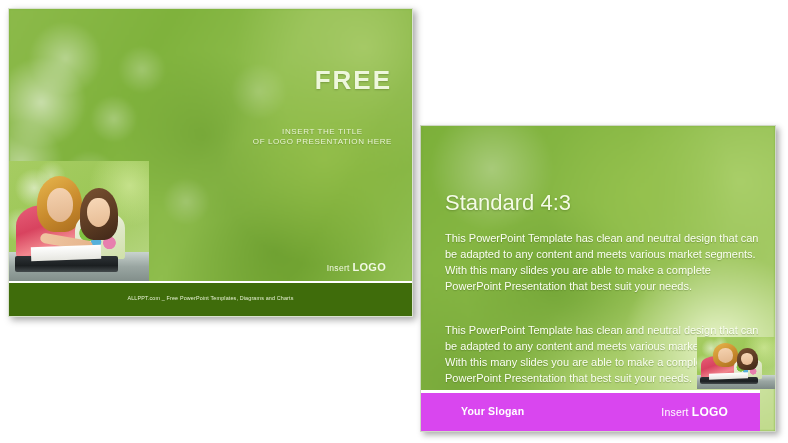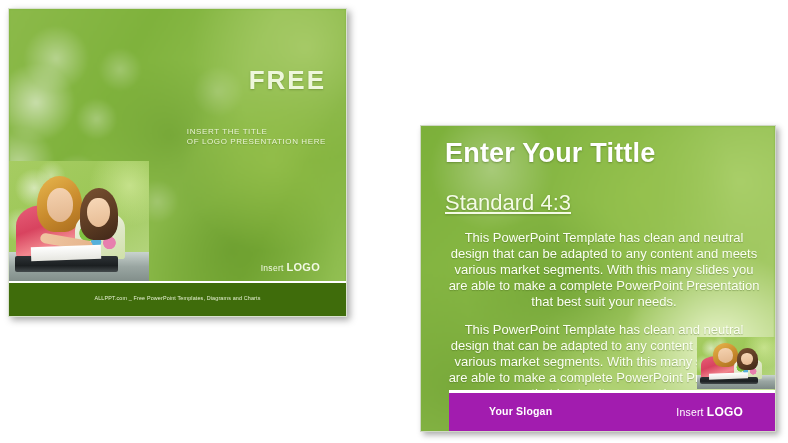--- a/index.html
+++ b/index.html
@@ -40,54 +40,51 @@
     font-size:27px;font-weight:bold;color:#ffffff;
     letter-spacing:0.2px;
     text-shadow:0 1px 2px rgba(60,90,20,0.45);
     white-space:nowrap;
   }
   .s2-sub{
     position:absolute;left:24px;top:64px;
     font-size:22px;color:#f4fbe6;font-weight:normal;
     text-shadow:0 1px 2px rgba(60,90,20,0.4);
     white-space:nowrap;
-    text-decoration:underline;
   }
   .s2-body{
     position:absolute;left:24px;width:318px;
-    font-size:13px;line-height:16px;color:#fbfff2;
+    font-size:11px;line-height:16px;color:#fbfff2;
     text-shadow:0 1px 1px rgba(60,90,20,0.38);
-    text-align:center;
   }
   .s2-body-1{top:104px;}
   .s2-body-2{top:196px;}
   .s2-photo{
     position:absolute;right:0px;bottom:42px;
     width:78px;height:52px;overflow:hidden;
   }
   .s2-bottombar{
-    position:absolute;left:0;right:0;bottom:0;height:38px;
-    background:#a21caf;
+    position:absolute;left:0;right:15px;bottom:0;height:38px;
+    background:#d946ef;
     border-top:3px solid #ffffff;
-    margin-left:28px;
   }
   .s2-slogan{
     position:absolute;left:40px;top:12px;
     font-size:10.5px;font-weight:bold;color:#ffffff;letter-spacing:0.2px;
   }
   .s2-logo{
     position:absolute;right:32px;top:12px;
     font-size:10.5px;color:#ffffff;letter-spacing:0.2px;
   }
   .s2-logo b{font-size:12px;font-weight:bold;}
 
   
   .slide1{
     position:absolute;
-    left:8px;top:8px;width:339px;height:309px;
+    left:8px;top:8px;width:405px;height:309px;
     background:#7fb23c;
     box-shadow:3px 3px 7px rgba(0,0,0,0.35);
     overflow:hidden;
     border:1px solid #d9e2cf;
     box-sizing:border-box;
   }
   .s1-bokeh{
     position:absolute;left:0;right:0;top:0;height:275px;
     background:
       radial-gradient(circle at 8% 34%, rgba(255,255,255,0.55) 0%, rgba(255,255,255,0) 11%),
@@ -114,21 +111,21 @@
   }
   .s1-templates{
     position:absolute;right:20px;top:86px;
     font-size:26px;font-weight:bold;color:#eef7dc;
     letter-spacing:1.5px;
     text-shadow:0 1px 2px rgba(60,90,20,0.35);
   }
   .s1-sub{
     position:absolute;right:20px;top:118px;
     font-size:8px;color:#e9f4d4;letter-spacing:0.6px;
-    text-align:left;line-height:10px;
+    text-align:center;line-height:10px;
     text-shadow:0 1px 1px rgba(60,90,20,0.3);
     margin-left:6px;
   }
   .s1-logo{
     position:absolute;right:26px;top:252px;
     font-size:8.5px;color:#f2f9e4;letter-spacing:0.3px;
   }
   .s1-logo b{font-size:11px;font-weight:bold;}
   .s1-photo{
     position:absolute;left:0px;top:152px;width:140px;height:123px;overflow:hidden;
@@ -213,21 +210,20 @@
   }
 </style>
 </head>
 <body>
 
 <div class="stage">
 
   <div class="slide2">
     <div class="s2-bokeh"></div>
 
-    <div class="s2-title">Enter Your Tittle</div>
 
     <div class="s2-sub">Standard 4:3</div>
 
     <div class="s2-body s2-body-1">This PowerPoint Template has clean and neutral design that can be adapted to any content and meets various market segments. With this many slides you are able to make a complete PowerPoint Presentation that best suit your needs.</div>
 
     <div class="s2-body s2-body-2">This PowerPoint Template has clean and neutral design that can be adapted to any content and meets various market segments. With this many slides you are able to make a complete PowerPoint Presentation that best suit your needs.</div>
 
     <div class="s2-photo">
       <div class="photo">
         <div class="ph-bg"></div>

